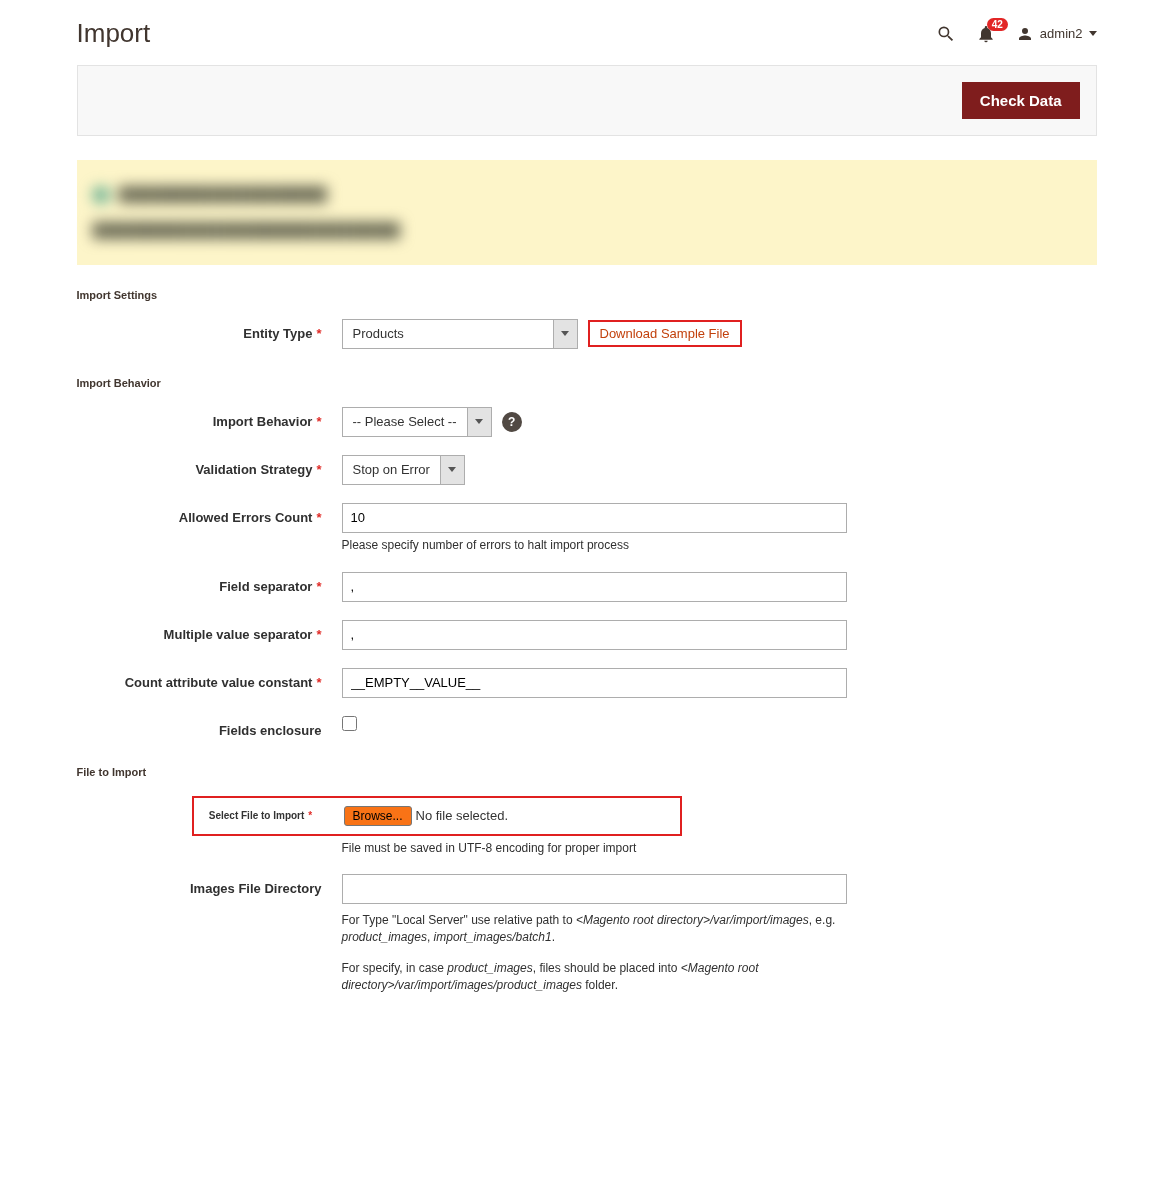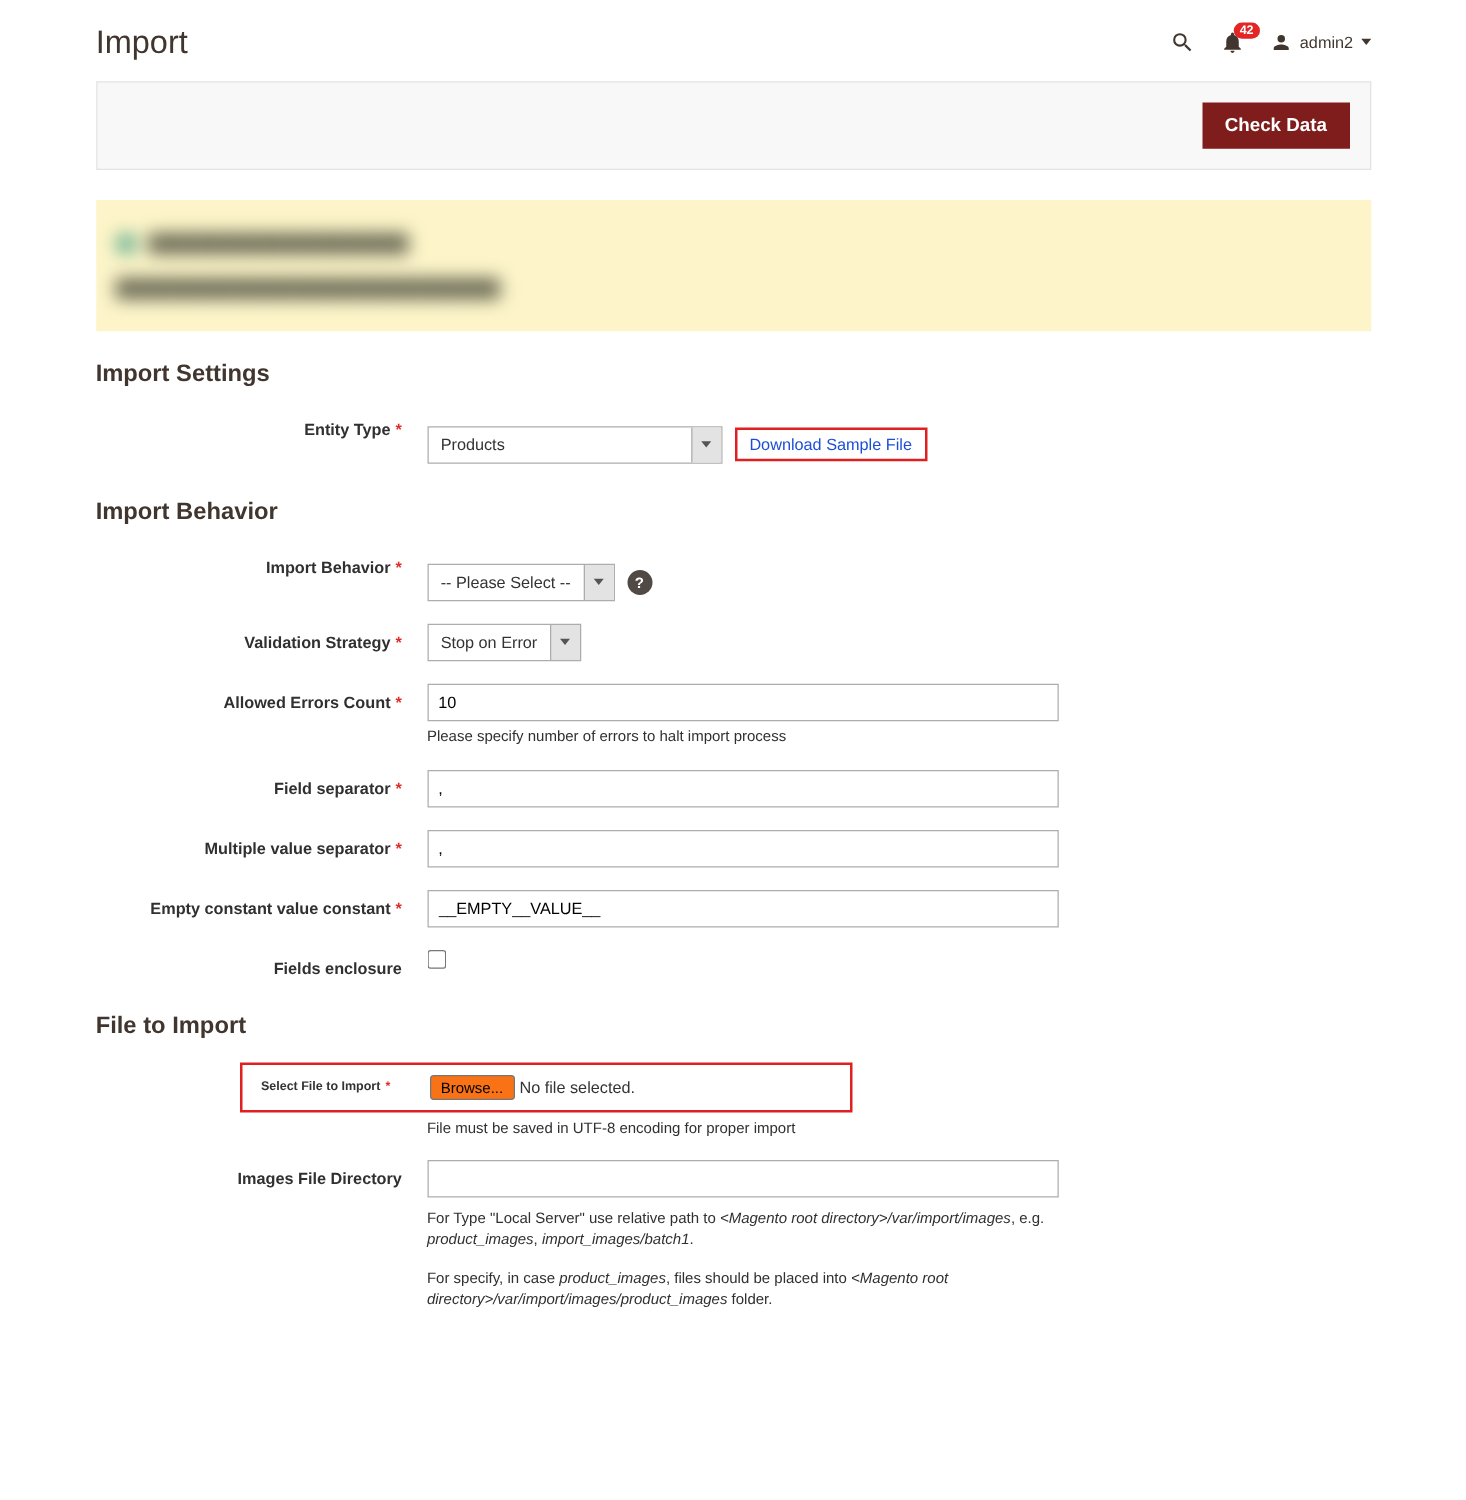--- a/index.html
+++ b/index.html
@@ -99,21 +99,21 @@
     display: inline-block;
     width: 16px; height: 16px;
     background: #4aa287;
     border-radius: 50%;
     margin-right: 10px;
     vertical-align: middle;
     filter: blur(2px);
   }
   .section { margin-bottom: 28px; }
   .section-title {
-    font-size: 19px;
+    font-size: 11px;
     font-weight: 600;
     color: #41362f;
     margin-bottom: 18px;
   }
   .field-row {
     display: flex;
     align-items: flex-start;
     margin-bottom: 18px;
   }
   .field-label {
@@ -131,21 +131,20 @@
     display: flex;
     flex-direction: column;
     align-items: flex-start;
     gap: 4px;
     max-width: 590px;
   }
   .control-inline {
     display: flex;
     align-items: center;
     gap: 10px;
-    margin-top: 12px;
   }
   .text-input {
     width: 505px;
     height: 30px;
     border: 1px solid #adadad;
     padding: 4px 8px;
     font-size: 13px;
     font-family: inherit;
   }
   .select-wrap {
@@ -184,21 +183,21 @@
     background: #514943;
     color: #fff;
     display: inline-flex;
     align-items: center;
     justify-content: center;
     font-size: 12px;
     font-weight: 700;
     cursor: help;
   }
   .link {
-    color: #1d4ed8;
+    color: #c2410c;
     text-decoration: none;
     font-size: 13px;
     cursor: pointer;
   }
   .highlight-red {
     border: 2px solid #e02020;
     padding: 4px 10px;
     display: inline-flex;
     align-items: center;
   }
@@ -356,21 +355,21 @@
       <div class="field-label">
         <span>Multiple value separator</span><span class="req">*</span>
       </div>
       <div class="field-control">
         <input class="text-input" value="," style="">
       </div>
     </div>
 
     <div class="field-row">
       <div class="field-label">
-        <span>Empty constant value constant</span><span class="req">*</span>
+        <span>Count attribute value constant</span><span class="req">*</span>
       </div>
       <div class="field-control">
         <input class="text-input" value="__EMPTY__VALUE__" style="">
       </div>
     </div>
 
     <div class="field-row">
       <div class="field-label">Fields enclosure</div>
       <div class="field-control">
         <input type="checkbox" class="checkbox-input" style="">

